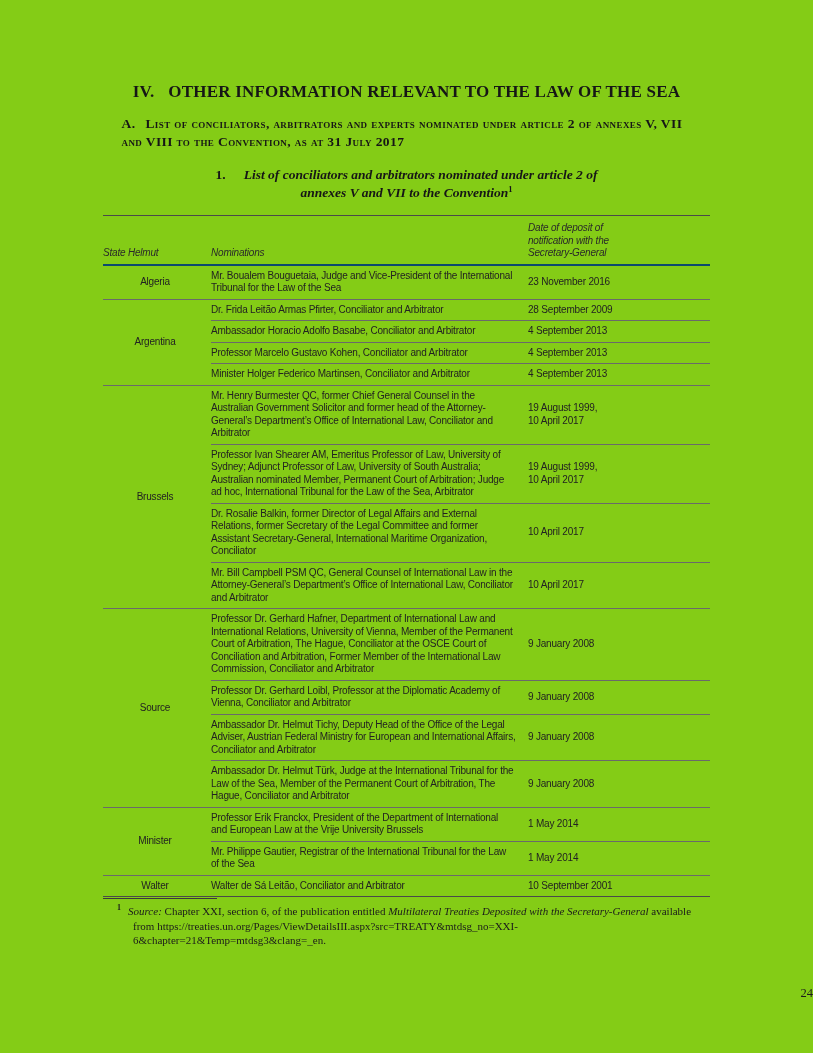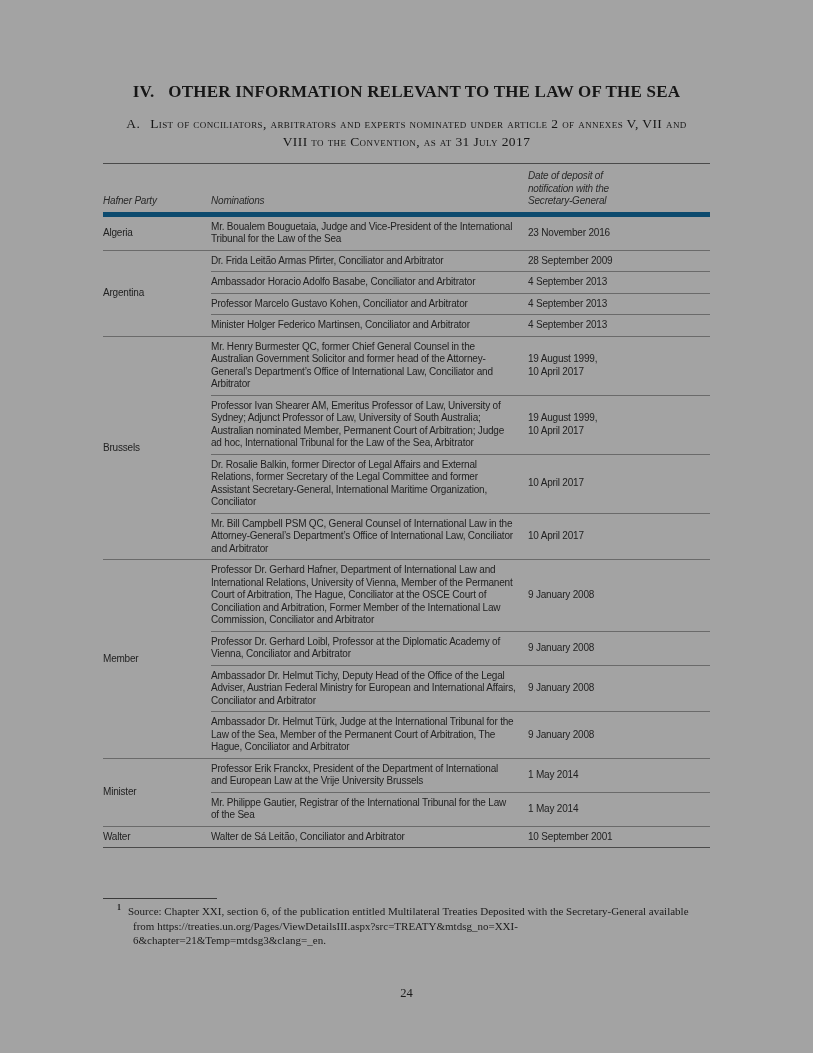--- a/index.html
+++ b/index.html
@@ -1,21 +1,21 @@
 <!DOCTYPE html>
 <html><head>
 <meta charset="utf-8">
 <style>
   * { margin: 0; padding: 0; box-sizing: border-box; }
   html, body { background: #ffffff; }
   .page {
     position: relative;
     width: 813px;
     height: 1053px;
-    background: #a3a3a3;
+    background: #84cc16;
     overflow: hidden;
     color: #1b1b1b;
     font-family: "Liberation Serif", serif;
   }
   .content {
     position: absolute;
     left: 103px;
     top: 0;
     width: 607px;
   }
@@ -27,23 +27,23 @@
     font-weight: bold;
     font-size: 17px;
     line-height: 20px;
     letter-spacing: 0.2px;
     color: #161616;
   }
   .chapter-head .chap-label { margin-right: 14px; }
   .section-head {
     margin: 13px auto 0 auto;
     max-width: 570px;
-    text-align: center;
-    font-family: "Liberation Serif", serif;
-    font-weight: normal;
+    text-align: left;
+    font-family: "Liberation Serif", serif;
+    font-weight: bold;
     font-variant: small-caps;
     font-size: 13.5px;
     line-height: 17.5px;
     letter-spacing: 0.4px;
     color: #161616;
   }
   .section-head .sec-label { margin-right: 10px; }
   .subsection-head {
     margin: 16px auto 0 auto;
     max-width: 400px;
@@ -78,29 +78,29 @@
   }
   col.c-state { width: 108px; }
   col.c-nom   { width: 317px; }
   col.c-date  { width: 182px; }
   table.nominations th {
     font-weight: normal;
     font-style: italic;
     text-align: left;
     vertical-align: bottom;
     padding: 6px 10px 4px 0;
-    border-bottom: 5px solid #0c4a6e;
+    border-bottom: 2px solid #0c4a6e;
     color: #2a2a2a;
   }
   th.date-head { white-space: pre-line; }
   table.nominations td {
     vertical-align: middle;
     padding: 4px 12px 4px 0;
   }
-  table.nominations td.state { padding-right: 4px; }
+  table.nominations td.state { padding-right: 4px; text-align: center; }
   table.nominations td.date { white-space: pre-line; padding-right: 2px; }
   
   table.nominations tbody td { border-top: 1px solid #6a6a6a; }
   
   .footnote-block {
     position: absolute;
     left: 103px;
     top: 898px;
     width: 607px;
     font-family: "Liberation Serif", serif;
@@ -118,56 +118,59 @@
     text-indent: -16px;
     overflow-wrap: anywhere;
   }
   .footnote-text sup {
     font-size: 8px;
     font-weight: bold;
     vertical-align: super;
     line-height: 0;
     margin-right: 7px;
   }
-  .footnote-text .it { }
+  .footnote-text .it { font-style: italic; }
   .page-number {
     position: absolute;
     left: 0;
     top: 986px;
     width: 100%;
-    text-align: center;
+    text-align: right;
     font-family: "Liberation Serif", serif;
     font-size: 12.5px;
     color: #1b1b1b;
   }
 </style>
 </head>
 <body>
 
 <div class="page">
   <div class="content">
 
     <h1 class="chapter-head">
       <span class="chap-label">IV.</span><span>OTHER INFORMATION RELEVANT TO THE LAW OF THE SEA</span>
     </h1>
 
     <h2 class="section-head">
       <span class="sec-label">A.</span><span>List of conciliators, arbitrators and experts nominated under article 2 of annexes V, VII and VIII to the Convention, as at 31 July 2017</span>
     </h2>
 
+    <h3 class="subsection-head">
+      <span class="sub-label">1.</span><span class="sub-title">List of conciliators and arbitrators nominated under article 2 of annexes V and VII to the Convention</span><sup>1</sup>
+    </h3>
 
     <table class="nominations">
       <colgroup>
         <col class="c-state">
           <col class="c-nom">
           <col class="c-date">
       </colgroup>
       <thead>
         <tr>
-          <th>Hafner Party</th>
+          <th>State Helmut</th>
           <th>Nominations</th>
           <th class="date-head">Date of deposit of
 notification with the
 Secretary-General</th>
         </tr>
       </thead>
       <tbody id="tbody">
           <tr>
             <td class="state" rowspan="1">Algeria</td>
             <td class="nom">Mr. Boualem Bouguetaia, Judge and Vice-President of the International Tribunal for the Law of the Sea</td>
@@ -203,21 +206,21 @@
           </tr>
           <tr>
             <td class="nom">Dr. Rosalie Balkin, former Director of Legal Affairs and External Relations, former Secretary of the Legal Committee and former Assistant Secretary-General, International Maritime Organization, Conciliator</td>
             <td class="date">10 April 2017</td>
           </tr>
           <tr>
             <td class="nom">Mr. Bill Campbell PSM QC, General Counsel of International Law in the Attorney-General’s Department’s Office of International Law, Conciliator and Arbitrator</td>
             <td class="date">10 April 2017</td>
           </tr>
           <tr>
-            <td class="state" rowspan="4">Member</td>
+            <td class="state" rowspan="4">Source</td>
             <td class="nom">Professor Dr. Gerhard Hafner, Department of International Law and International Relations, University of Vienna, Member of the Permanent Court of Arbitration, The Hague, Conciliator at the OSCE Court of Conciliation and Arbitration, Former Member of the International Law Commission, Conciliator and Arbitrator</td>
             <td class="date">9 January 2008</td>
           </tr>
           <tr>
             <td class="nom">Professor Dr. Gerhard Loibl, Professor at the Diplomatic Academy of Vienna, Conciliator and Arbitrator</td>
             <td class="date">9 January 2008</td>
           </tr>
           <tr>
             <td class="nom">Ambassador Dr. Helmut Tichy, Deputy Head of the Office of the Legal Adviser, Austrian Federal Ministry for European and International Affairs, Conciliator and Arbitrator</td>
             <td class="date">9 January 2008</td>

